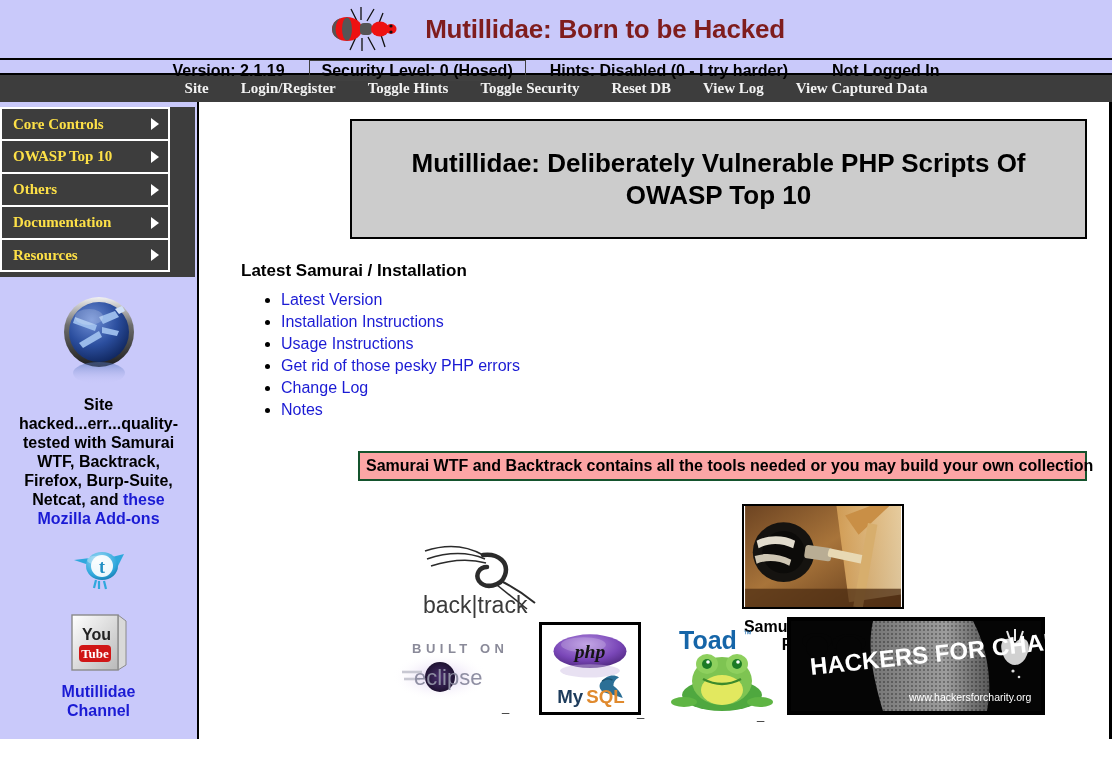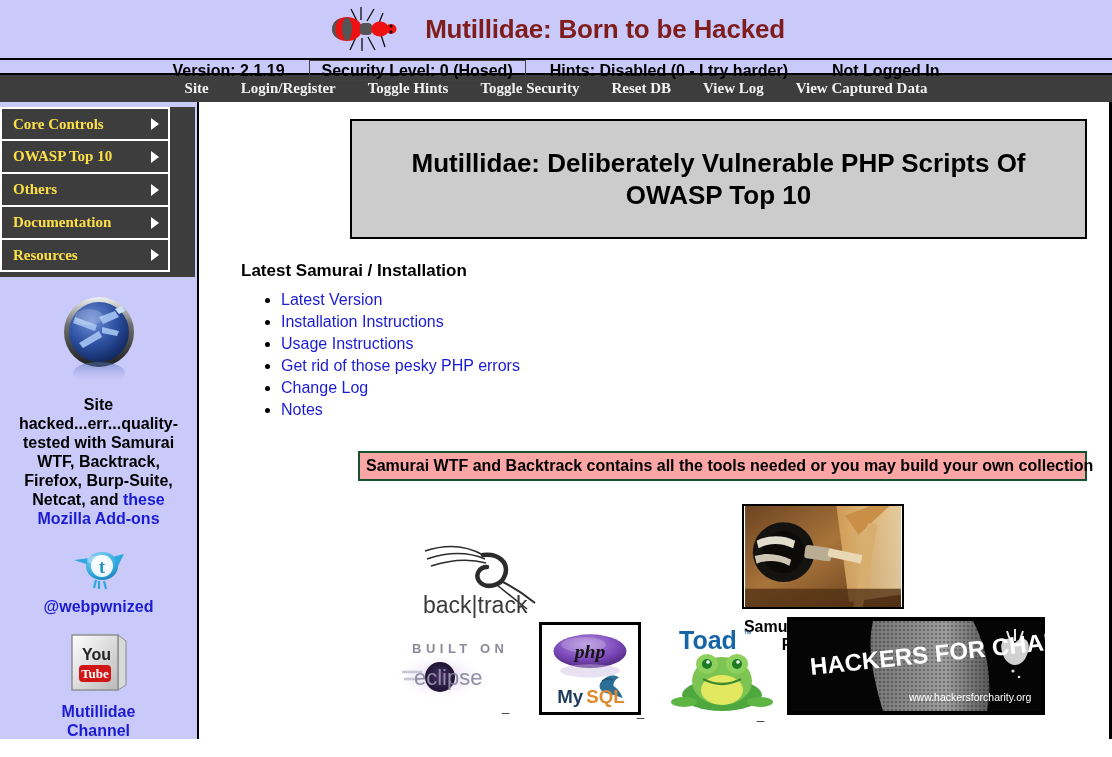--- a/index.html
+++ b/index.html
@@ -355,21 +355,20 @@
             <path d="M6 14 L22 12 L24 20 Z" fill="#2fa8dd"></path>
             <path d="M40 12 L56 8 L50 20 Z" fill="#2fa8dd"></path>
             <ellipse cx="34" cy="20" rx="16" ry="14" fill="url(#tw)"></ellipse>
             <circle cx="34" cy="20" r="11" fill="#ffffff" opacity="0.92"></circle>
             <text x="34" y="27" font-family="Liberation Serif, serif" font-size="18" font-weight="bold" fill="#1f8fc4" text-anchor="middle">t</text>
             <g stroke="#2fa8dd" stroke-width="2.2" fill="none">
               <path d="M28 34 L26 42 M31 35 L31 43 M36 35 L38 43"></path>
             </g>
             <ellipse cx="26" cy="14" rx="7" ry="4" fill="#ffffff" opacity="0.3"></ellipse>
           </svg>
-          <div class="twitter-handle">@webpwnized</div>
         </div>
 
         <div class="yt-wrap">
           <svg width="70" height="62" viewBox="0 0 70 62">
             <defs>
               <linearGradient id="ytg" x1="0" y1="0" x2="1" y2="1">
                 <stop offset="0%" stop-color="#ffffff"></stop>
                 <stop offset="100%" stop-color="#b9b9b9"></stop>
               </linearGradient>
             </defs>

